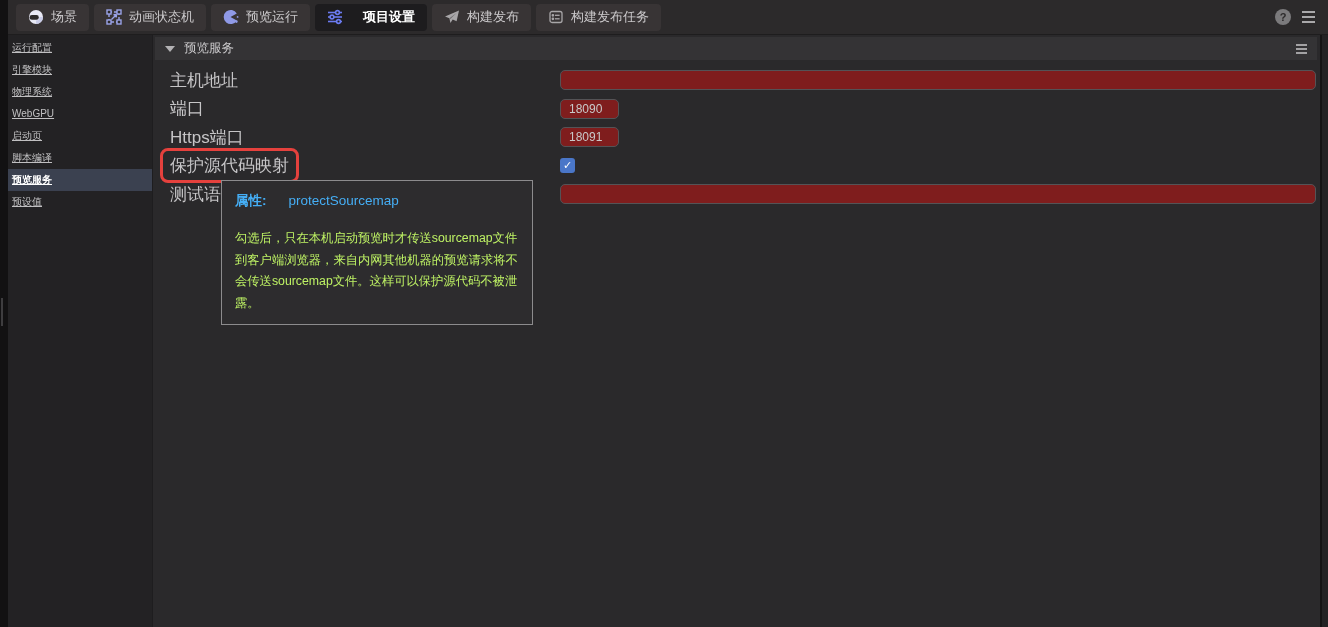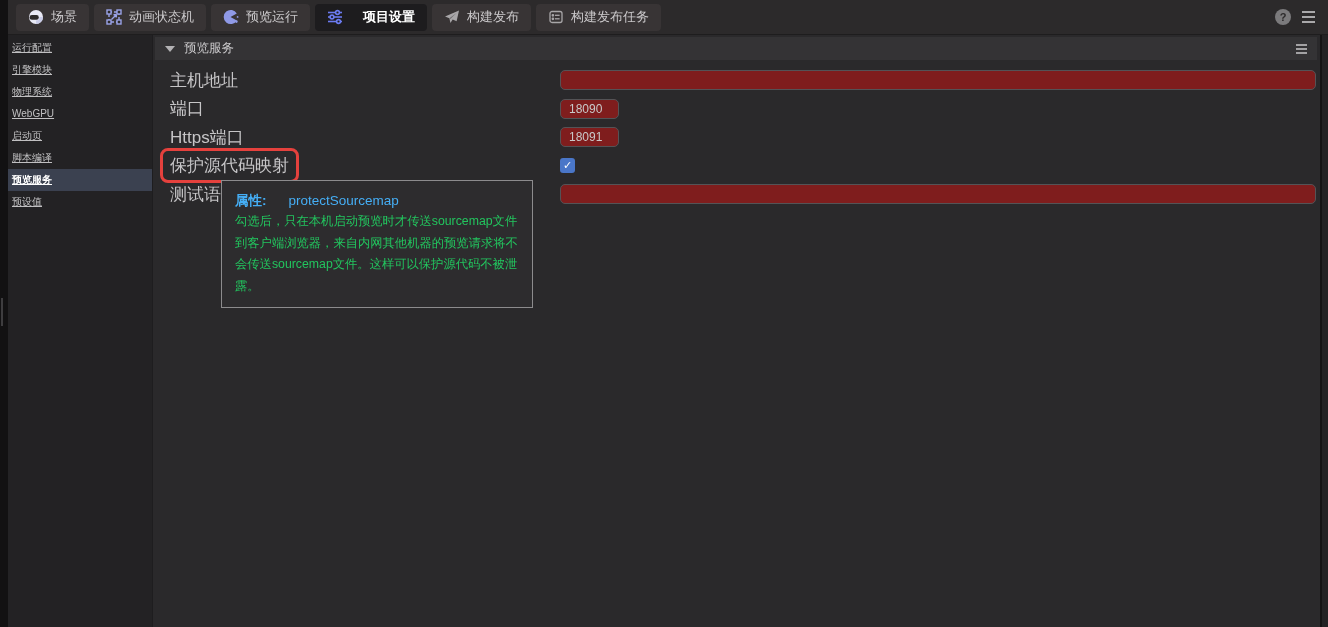--- a/index.html
+++ b/index.html
@@ -89,21 +89,21 @@
     display: inline-block; border: 3px solid var(--highlight_red, #e5413d);
     border-radius: 8px; padding: 3px 7px; margin-left: -10px; background: transparent; text-align: right;
   }
 
   .tooltip {
     position: absolute; left: 68px; top: 145px; width: 312px; min-height: 108px;
     background: #2d2c2e; border: 1px solid #8c8b8d; padding: 11px 13px 10px 13px; z-index: 20;
   }
   .tooltip-title { font-size: 13.5px; color: var(--tooltip_title_blue, #45aef5); }
   .tooltip-title .prefix { font-weight: bold; margin-right: 22px; }
-  .tooltip-body { margin-top: 1px; font-size: 12.3px; line-height: 21.5px; color: #22c55e; }
+  .tooltip-body { margin-top: 18px; font-size: 12.3px; line-height: 21.5px; color: #bef264; }
 </style>
 </head>
 <body>
 
 <div class="left-strip">
   <div class="tick"></div>
 </div>
 
 <div class="topbar">
 

